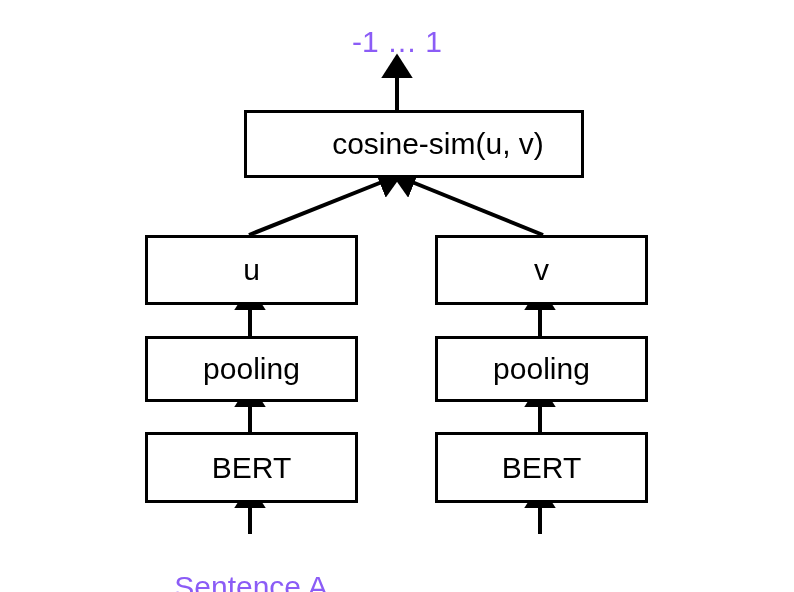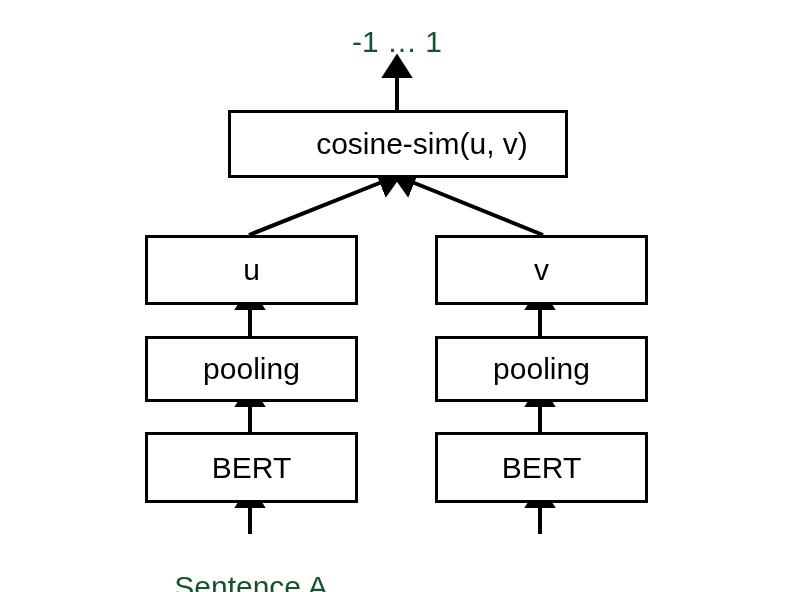--- a/index.html
+++ b/index.html
@@ -39,38 +39,38 @@
   }
   .node-label {
     color: #000000;
     font-size: 30px;
     line-height: 1;
     white-space: nowrap;
     font-weight: 400;
   }
   .free-label {
     position: absolute;
-    color: #14532d;
+    color: #8b5cf6;
     font-size: 30px;
     line-height: 1;
     white-space: nowrap;
     text-align: center;
     z-index: 3;
   }
 
   
   #score-label {
     left: 297px;
     top: 27px;
     width: 200px;
   }
 
   
   #box-cosine {
-    left: 228px;
+    left: 244px;
     top: 110px;
     width: 340px;
     height: 68px;
     padding-left: 48px;
   }
 
   
   #box-u {
     left: 145px;
     top: 235px;

